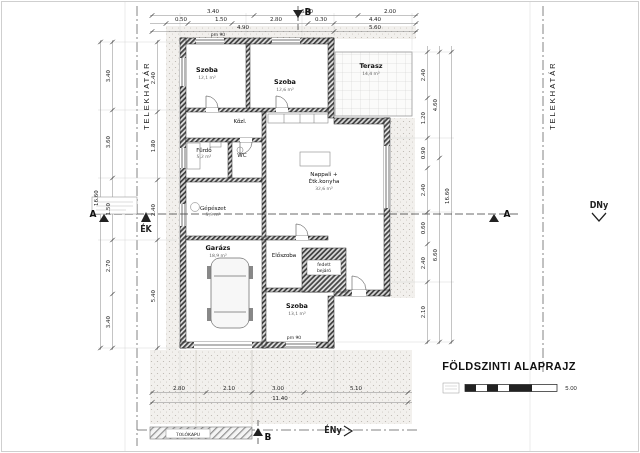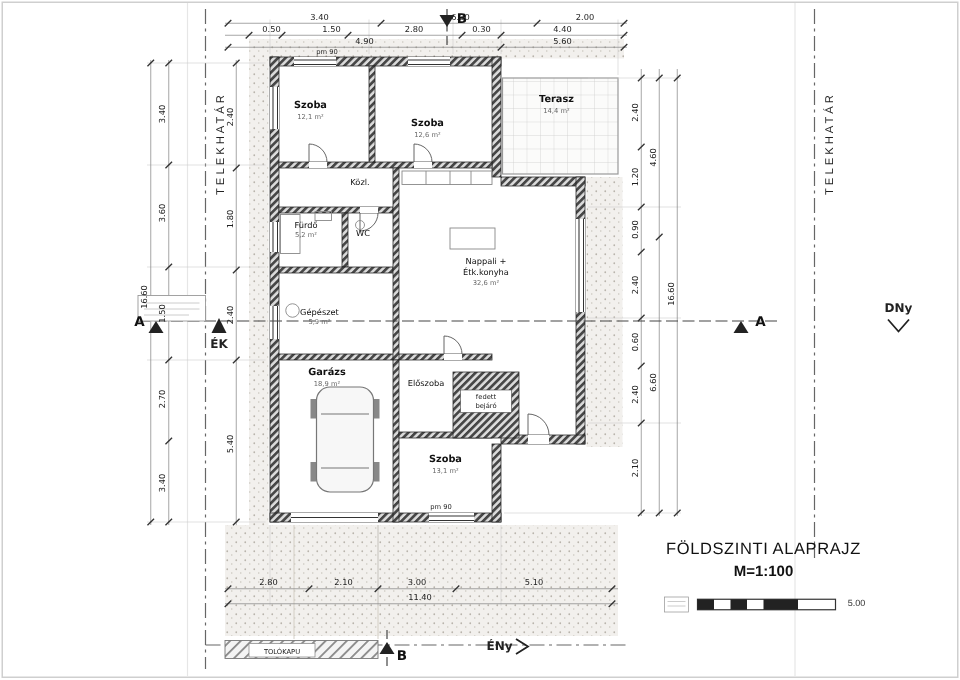--- a/index.html
+++ b/index.html
@@ -11,21 +11,21 @@
   svg text.tiny{font-size:4.5px;fill:#222;}
   svg text.area{font-size:4.5px;fill:#666;}
   svg text.dim{font-size:5.5px;fill:#222;}
   svg text.section{font-size:9px;font-weight:bold;fill:#111;}
   svg text.compass{font-size:8px;font-weight:bold;fill:#222;}
   .telekhatar{position:absolute;font-size:7.5px;letter-spacing:2px;color:#222;
               transform:rotate(-90deg);transform-origin:left top;white-space:nowrap;}
   .telekhatar.left{left:142px;top:130px;}
   .telekhatar.right{left:548px;top:130px;}
   .title-block{position:absolute;left:425px;top:360px;width:168px;text-align:center;color:#111;}
-  .title-block .t1{font-size:11px;font-weight:normal;letter-spacing:.4px;}
+  .title-block .t1{font-size:11px;font-weight:bold;letter-spacing:.4px;}
   .title-block .t2{font-size:10px;font-weight:bold;margin-top:4px;}
   .scalebar-row{margin-top:9px;display:flex;align-items:center;justify-content:center;gap:4px;}
   .scalebar-label{font-size:6px;color:#333;}
 </style>
 </head>
 <body>
 
 <div class="sheet">
 
 <svg width="640" height="453" viewBox="0 0 640 453">
@@ -362,21 +362,20 @@
       </g>
 </svg>
 
 
 <div class="telekhatar left">TELEKHATÁR</div>
 <div class="telekhatar right">TELEKHATÁR</div>
 
 
 <div class="title-block">
   <div class="t1">FÖLDSZINTI ALAPRAJZ</div>
-  <div class="t2">M=1:100</div>
   <div class="scalebar-row">
     <svg width="120" height="14">
       <rect x="2" y="2" width="16" height="10" fill="#fff" stroke="#999" stroke-width="0.5"></rect>
       <line x1="4" y1="5" x2="16" y2="5" stroke="#bbb" stroke-width="0.5"></line>
       <line x1="4" y1="8" x2="16" y2="8" stroke="#bbb" stroke-width="0.5"></line>
       <rect x="24" y="3.5" width="92" height="7" fill="#fff" stroke="#333" stroke-width="0.8"></rect>
       <rect x="24" y="3.5" width="11" height="7" fill="#222"></rect>
       <rect x="46" y="3.5" width="11" height="7" fill="#222"></rect>
       <rect x="68" y="3.5" width="23" height="7" fill="#222"></rect>
     </svg>

